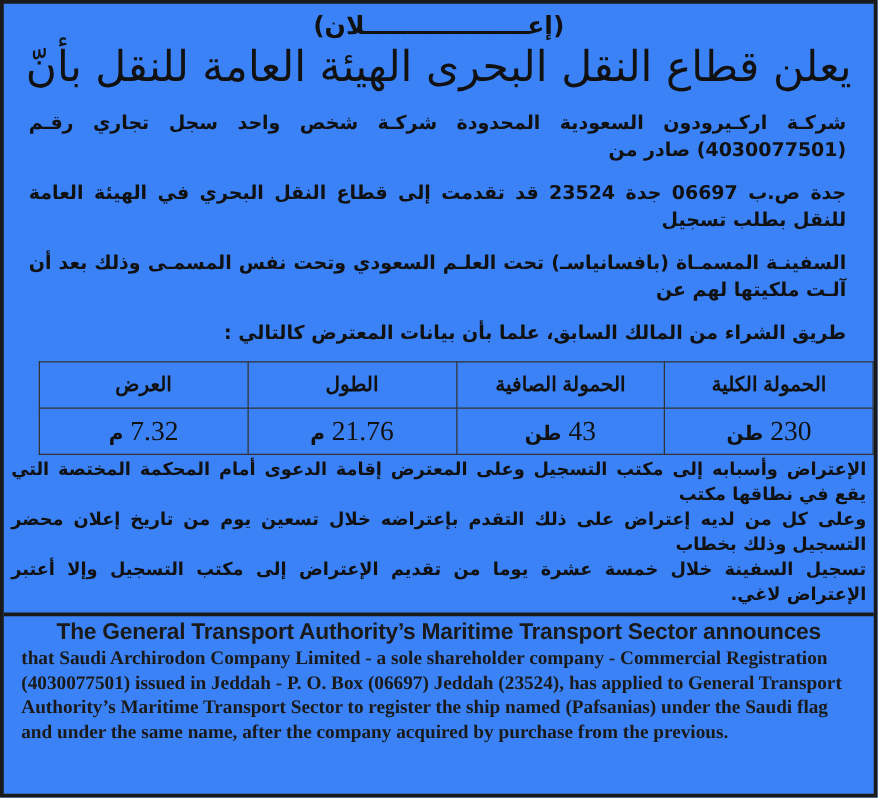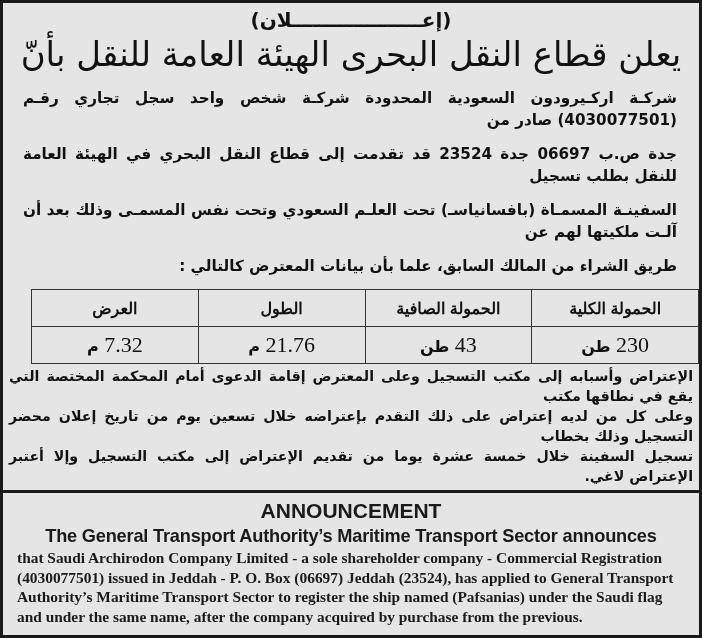--- a/index.html
+++ b/index.html
@@ -3,21 +3,21 @@
 <meta charset="utf-8">
 <style>
   html, body { margin: 0; padding: 0; background: #ffffff; }
   body { width: 702px; height: 638px; overflow: hidden; }
   .frame {
     position: absolute; left: 0; top: 0;
     width: 702px; height: 638px;
     box-sizing: border-box;
     border: 3px solid #1a1a1a;
     border-right-width: 3px;
-    background: #e5e5e5;
+    background: #3b82f6;
     color: #111;
   }
   .ar {
     direction: rtl;
     font-family: "DejaVu Sans", sans-serif;
     font-weight: bold;
   }
   .ar-kicker {
     text-align: center; font-size: 20px; line-height: 26px;
     margin-top: 4px; letter-spacing: 1px;
@@ -109,21 +109,20 @@
     <div class="ar-objection">
       <div>الإعتراض وأسبابه إلى مكتب التسجيل وعلى المعترض إقامة الدعوى أمام المحكمة المختصة التي يقع في نطاقها مكتب</div>
       <div>وعلى كل من لديه إعتراض على ذلك التقدم بإعتراضه خلال تسعين يوم من تاريخ إعلان محضر التسجيل وذلك بخطاب</div>
       <div>تسجيل السفينة خلال خمسة عشرة يوما من تقديم الإعتراض إلى مكتب التسجيل وإلا أعتبر الإعتراض لاغي.</div>
     </div>
   </section>
 
   <div class="separator"></div>
 
   <section>
-    <div class="en-kicker">ANNOUNCEMENT</div>
     <div class="en-headline">The General Transport Authority’s Maritime Transport Sector announces</div>
     <div class="en-body">
       <p>that Saudi Archirodon Company Limited - a sole shareholder company - Commercial Registration</p>
       <p>(4030077501) issued in Jeddah - P. O. Box (06697) Jeddah (23524), has applied to General Transport</p>
       <p>Authority’s Maritime Transport Sector to register the ship named (Pafsanias) under the Saudi flag</p>
       <p>and under the same name, after the company acquired by purchase from the previous.</p>
     </div>
 
   </section>
 </div>

